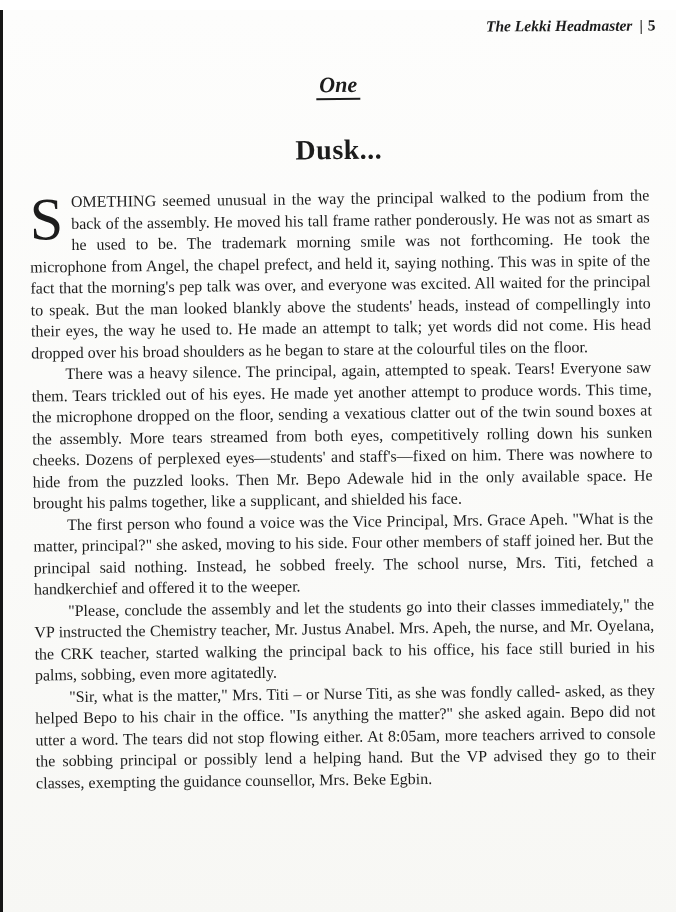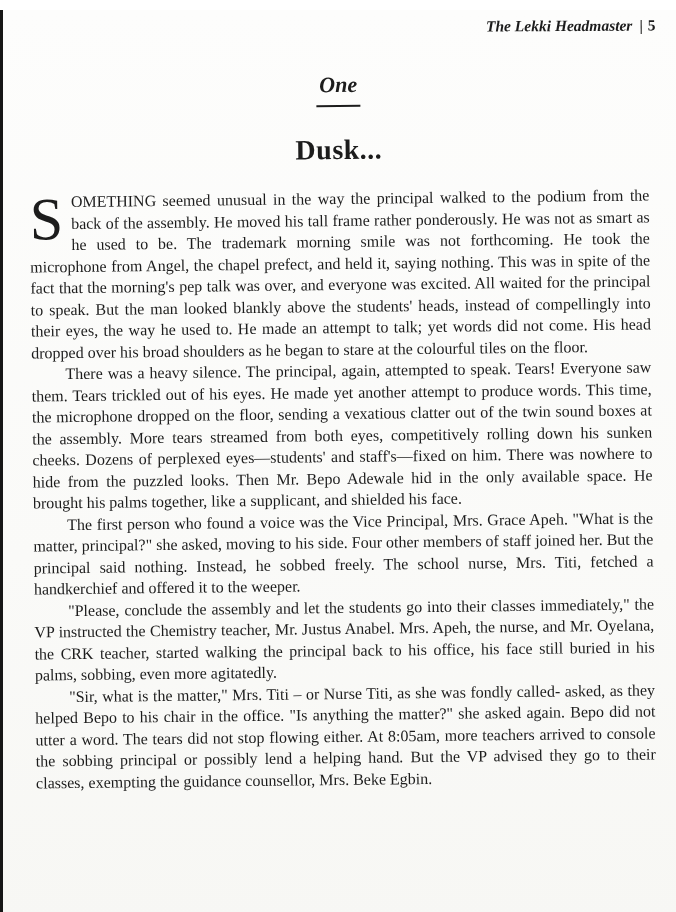--- a/index.html
+++ b/index.html
@@ -52,21 +52,21 @@
   }
   .chapter {
     text-align: center;
     font-size: 22px;
     font-weight: bold;
     font-style: italic;
     margin: 0;
   }
   .chapter .underlined {
     border-bottom: 2px solid #1c1c1c;
-    padding: 0 3px 8px 3px;
+    padding: 0 3px 1px 3px;
   }
   .section-title {
     text-align: center;
     font-size: 28px;
     font-weight: bold;
     margin: 36px 0 22px 0;
     letter-spacing: 0.5px;
   }
   .bodytext p {
     margin: 0;

